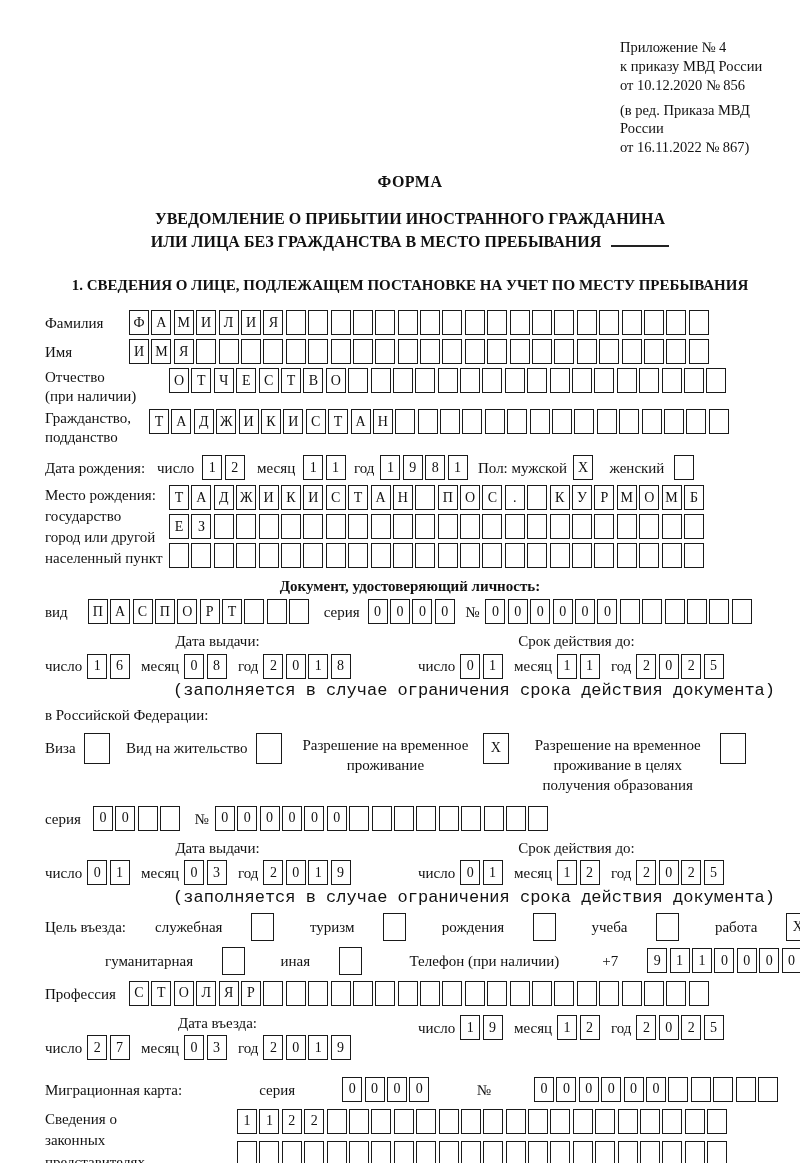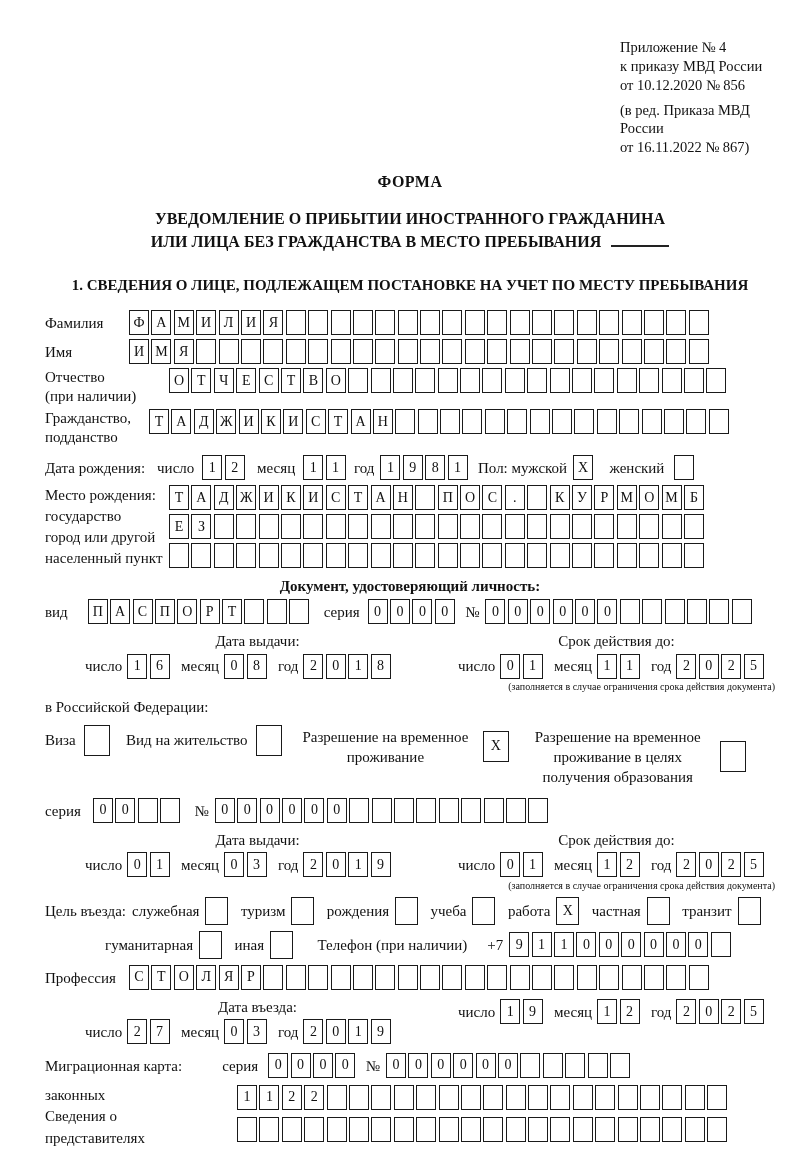--- a/index.html
+++ b/index.html
@@ -28,38 +28,38 @@
     width:18px;height:23px;border:1.7px solid #1a1a1a;margin-right:2.4px;
     font-size:14px;line-height:1;background:#fff;flex:0 0 auto;
   }
   .cb .cell{width:21px;height:26px;}
   .bigcb .cell{width:24px;height:29px;}
 
   .center-bold{font-weight:bold;text-align:center;margin:6px 0 4px 0;}
 
   .dates{display:flex;margin:8px 0 2px 0;}
   .dcol{}
-  .dcol.left{width:345px;margin-left:40px;}
+  .dcol.left{width:345px;}
   .dcol.right{margin-left:28px;}
   .dhead{text-align:center;margin-bottom:3px;}
   .dline{display:flex;align-items:center;}
   .dline .t{margin-right:5px;white-space:nowrap;line-height:26px;}
   .dline .boxes{margin-right:9px;}
-  .note{font-size:10px;text-align:right;margin:1px 0 4px 0;}
+  .note{font-size:17px;text-align:right;margin:1px 0 4px 0;font-family:Liberation Mono, monospace;}
 
   .plain{margin:4px 0;line-height:1.5;}
 
   .permrow{display:flex;align-items:flex-start;margin:6px 0 10px 0;}
-  .perm{display:flex;align-items:center;margin-right:14px;}
+  .perm{display:flex;align-items:flex-start;margin-right:14px;}
   .perm .pl{white-space:nowrap;line-height:30px;margin-right:8px;}
   .perm .plm{text-align:center;line-height:1.35;margin-right:10px;margin-top:2px;}
   .w175{width:175px;}
   .w185{width:185px;}
 
-  .purp{display:flex;align-items:center;flex-wrap:nowrap;margin:6px 0;}
+  .purp{display:flex;align-items:center;flex-wrap:nowrap;margin:6px 0;gap:23px;}
   .purp .t{white-space:nowrap;margin-right:6px;line-height:28px;}
   .purp .cb{margin-right:10px;}
   .indent{margin-left:60px;}
 
   .mplace{display:flex;align-items:flex-start;margin:4px 0;}
   .mlabels{width:124px;line-height:21px;flex:0 0 auto;}
   .mgrid .boxes{display:flex;margin-bottom:4px;}
 
   .reps{display:flex;align-items:flex-start;margin-top:6px;}
   .replabels{width:192px;line-height:21.5px;flex:0 0 auto;}
@@ -661,21 +661,21 @@
         <span class="boxes">
             <span class="cell">2</span>
             <span class="cell">0</span>
             <span class="cell">2</span>
             <span class="cell">5</span>
           </span>
       </div>
     </div>
   </div>
 
-  <div class="row" style="margin-top:8px;">
+  <div class="row" style="margin-top:16px;gap:37px;">
     <span class="lbl" style="margin-right:40px;">Миграционная карта:</span>
     <span class="lbl" style="margin-right:10px;">серия</span>
     <span class="boxes" style="margin-right:8px;">
         <span class="cell">0</span>
         <span class="cell">0</span>
         <span class="cell">0</span>
         <span class="cell">0</span>
       </span>
     <span class="lbl" style="margin-right:6px;">№</span>
     <span class="boxes">
@@ -688,22 +688,22 @@
         <span class="cell"></span>
         <span class="cell"></span>
         <span class="cell"></span>
         <span class="cell"></span>
         <span class="cell"></span>
       </span>
   </div>
 
   <div class="reps">
     <span class="replabels">
+      <div>Сведения о</div>
       <div>законных</div>
-      <div>Сведения о</div>
       <div>представителях</div>
 
     </span>
     <span class="repgrid">
       <span class="boxes">
           <span class="cell">1</span>
           <span class="cell">1</span>
           <span class="cell">2</span>
           <span class="cell">2</span>
           <span class="cell"></span>

